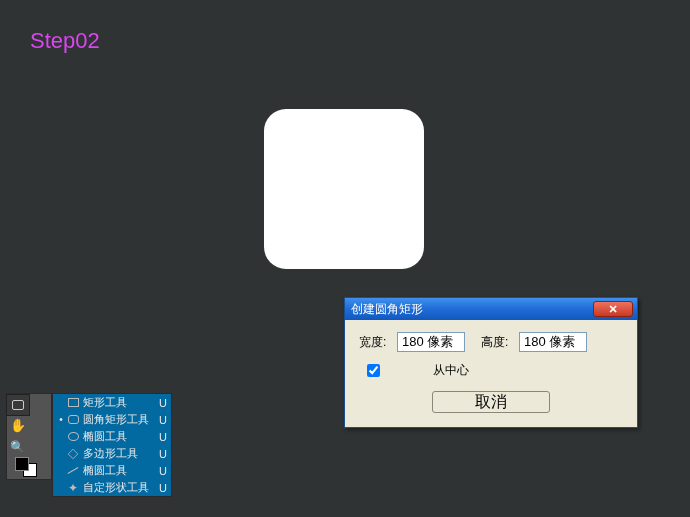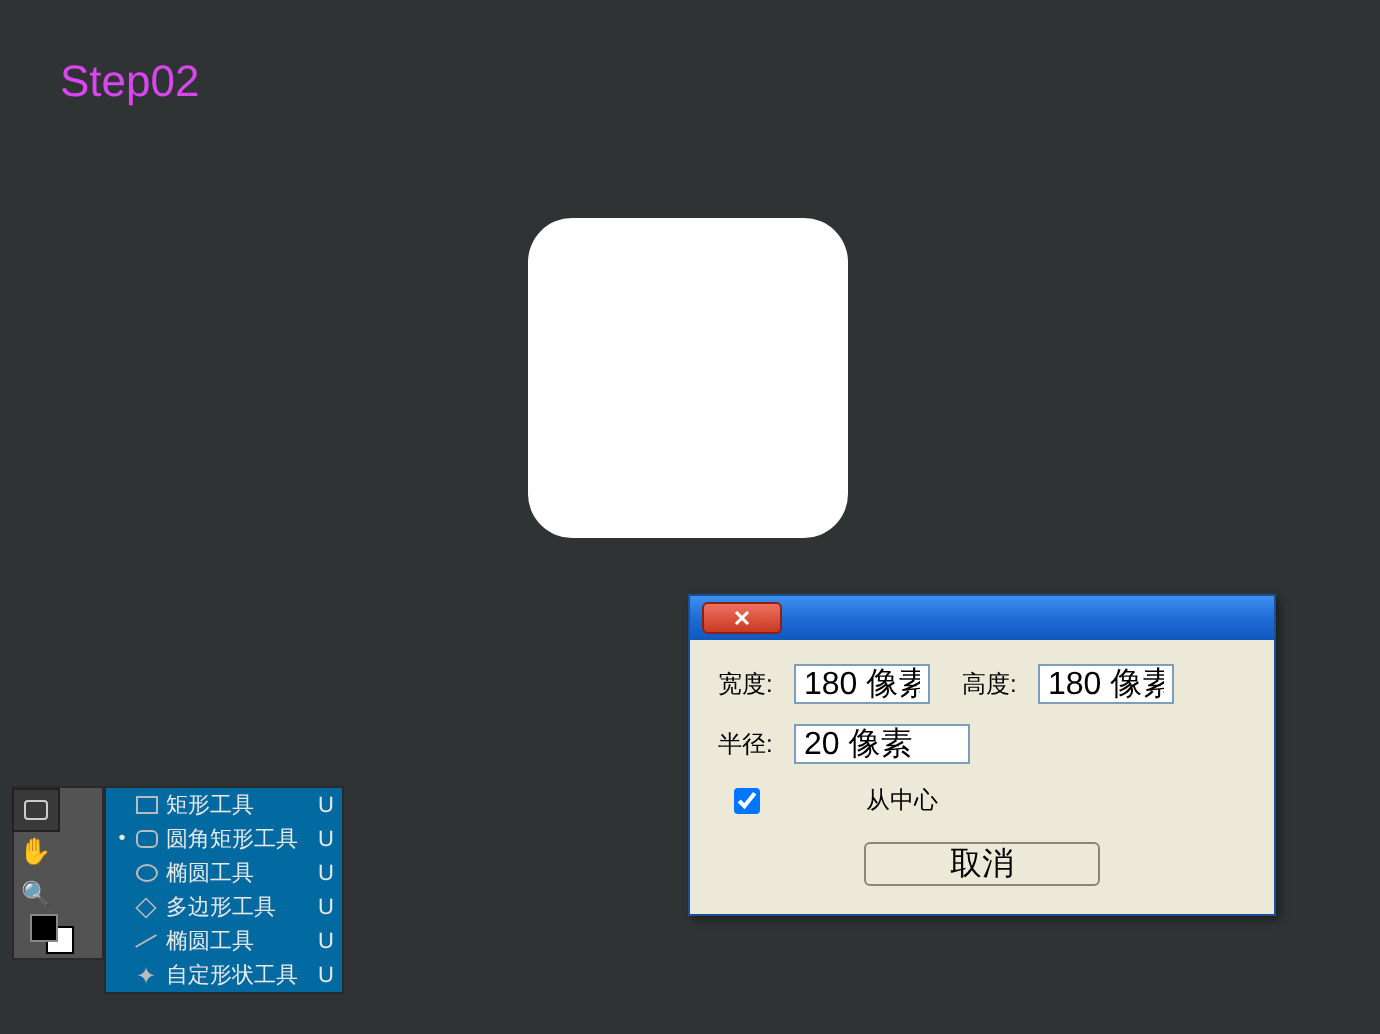--- a/index.html
+++ b/index.html
@@ -171,21 +171,21 @@
   .lbl {
     text-align: left;
     margin-right: 4px;
   }
   .lbl.w1 { width: 34px; }
   .lbl.w2 { width: 34px; margin-left: 16px; }
   input.txt {
     height: 20px;
     border: 1px solid #7b9ebd;
     padding: 0 4px;
-    font-size: 16px;
+    font-size: 13px;
     background: #fff;
   }
   .w70 { width: 68px; }
   .w90 { width: 88px; }
   .chk-row {
     display: flex;
     align-items: center;
     margin-top: 4px;
     margin-bottom: 12px;
     margin-left: 8px;
@@ -289,35 +289,32 @@
     <span class="fly-icon">
         <span class="ficon-custom">✦</span>
       </span>
     <span class="fly-label">自定形状工具</span>
     <span class="fly-shortcut">U</span>
   </div>
 </div>
 
 <div class="dialog">
   <div class="titlebar">
+    <span class="title-text">创建圆角矩形</span>
     <div class="close-btn">
       <span>✕</span>
     </div>
   </div>
   <div class="dlg-body">
     <div class="row">
       <span class="lbl w1">宽度:</span>
       <input class="txt w70" value="180 像素" style="">
       <span class="lbl w2">高度:</span>
       <input class="txt w70" value="180 像素" style="">
     </div>
-    <div class="row">
-      <span class="lbl w1">半径:</span>
-      <input class="txt w90" value="20 像素" style="">
-    </div>
     <div class="chk-row">
       <input type="checkbox" checked="" style="">
       <span>从中心</span>
     </div>
     <div class="btn-row">
       <button class="dlg-btn">取消</button>
     </div>
   </div>
 </div>
 

